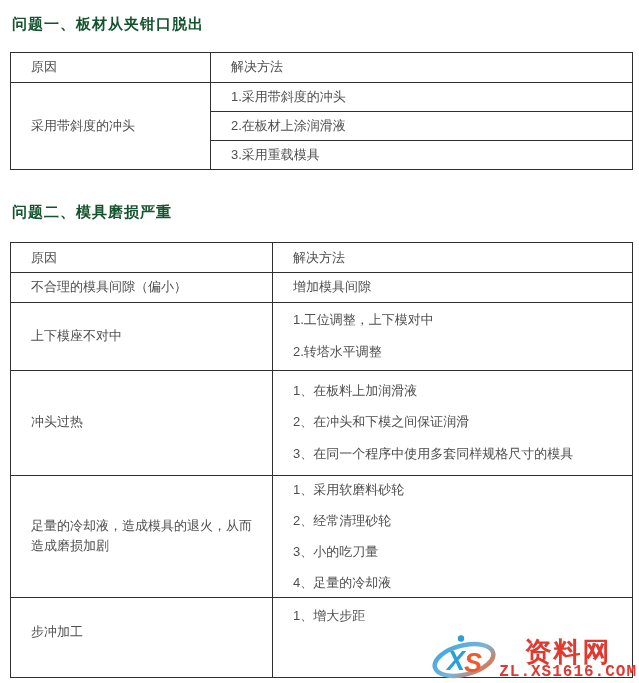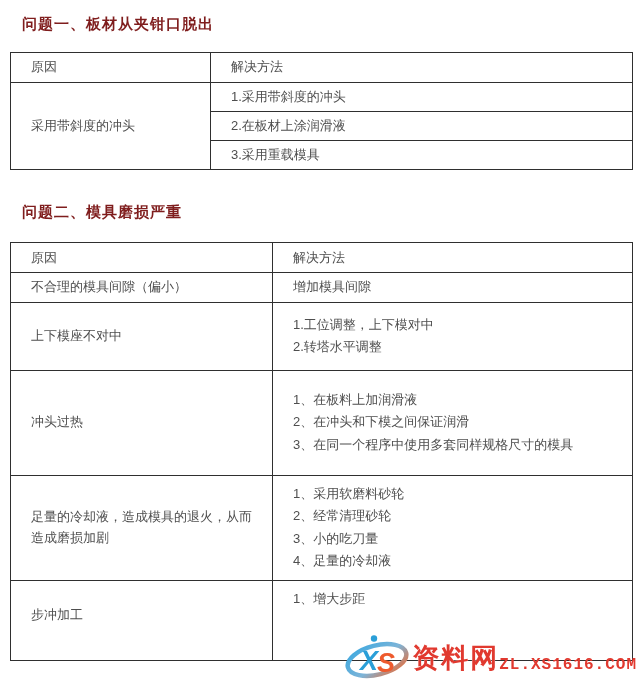--- a/index.html
+++ b/index.html
@@ -5,62 +5,62 @@
   * { margin:0; padding:0; box-sizing:border-box; }
   html,body { background:#ffffff; }
   body {
     width:639px; height:683px;
     font-family:"Liberation Sans","DejaVu Sans",sans-serif;
     position:relative; overflow:hidden;
   }
   .page { position:relative; width:639px; height:683px; padding:10px 6px 0 10px; overflow:hidden; background:#fff; }
 
   .section-title {
-    font-size:15px; font-weight:bold; color:#7f1d1d;
+    font-size:15px; font-weight:bold; color:#14532d;
     letter-spacing:1px; line-height:20px;
-    margin:4px 0 18px 12px;
+    margin:4px 0 18px 2px;
   }
   .section-title.second { margin-top:32px; margin-bottom:20px; }
 
   table.tbl {
     border-collapse:collapse; table-layout:fixed;
     width:623px; background:#fff;
   }
   table.tbl td {
     border:1px solid #2f2f2f;
     font-size:13px; color:#4e4e4e;
     padding:4px 10px 4px 20px;
     vertical-align:middle;
     line-height:1.55;
     word-break:break-all;
   }
   table.tbl tr.hdr td { height:30px; }
   .tbl1 tr.sol-row td { height:28px; }
   .tbl2 tr.hdr td { height:32px; }
 
-  .sol-line + .sol-line { margin-top:2px; }
+  .sol-line + .sol-line { margin-top:11px; }
 
   
   .tbl2 tr.r0 td { height:29px; }
   .tbl2 tr.r1 td { height:68px; }
   .tbl2 tr.r2 td { height:66px; }
   .tbl2 tr.r3 td { height:105px; }
   .tbl2 tr.r4 td { height:105px; }
   .tbl2 tr.r5 td { height:80px; vertical-align:top; }
   .tbl2 tr.r5 td.cause-cut { padding-top:24px; }
   .tbl2 tr.r5 td.sol-cut { padding-top:8px; }
 
   
   .watermark {
     position:absolute; right:2px; bottom:1px;
     display:flex; align-items:center; gap:2px;
     pointer-events:none;
   }
   .wm-logo { position:relative; width:66px; height:48px; }
-  .wm-text { display:flex; flex-direction:row; align-items:flex-end; }
+  .wm-text { display:flex; flex-direction:column; align-items:center; }
   .wm-name {
     font-size:27px; font-weight:bold; color:#e1392f;
     letter-spacing:2px; line-height:28px;
     text-shadow:0 0 1px #ffffff;
   }
   .wm-url {
     font-size:16px; font-weight:bold; color:#e1392f;
     font-family:"Liberation Mono","DejaVu Sans Mono",monospace;
     letter-spacing:1px; line-height:13px;
   }

